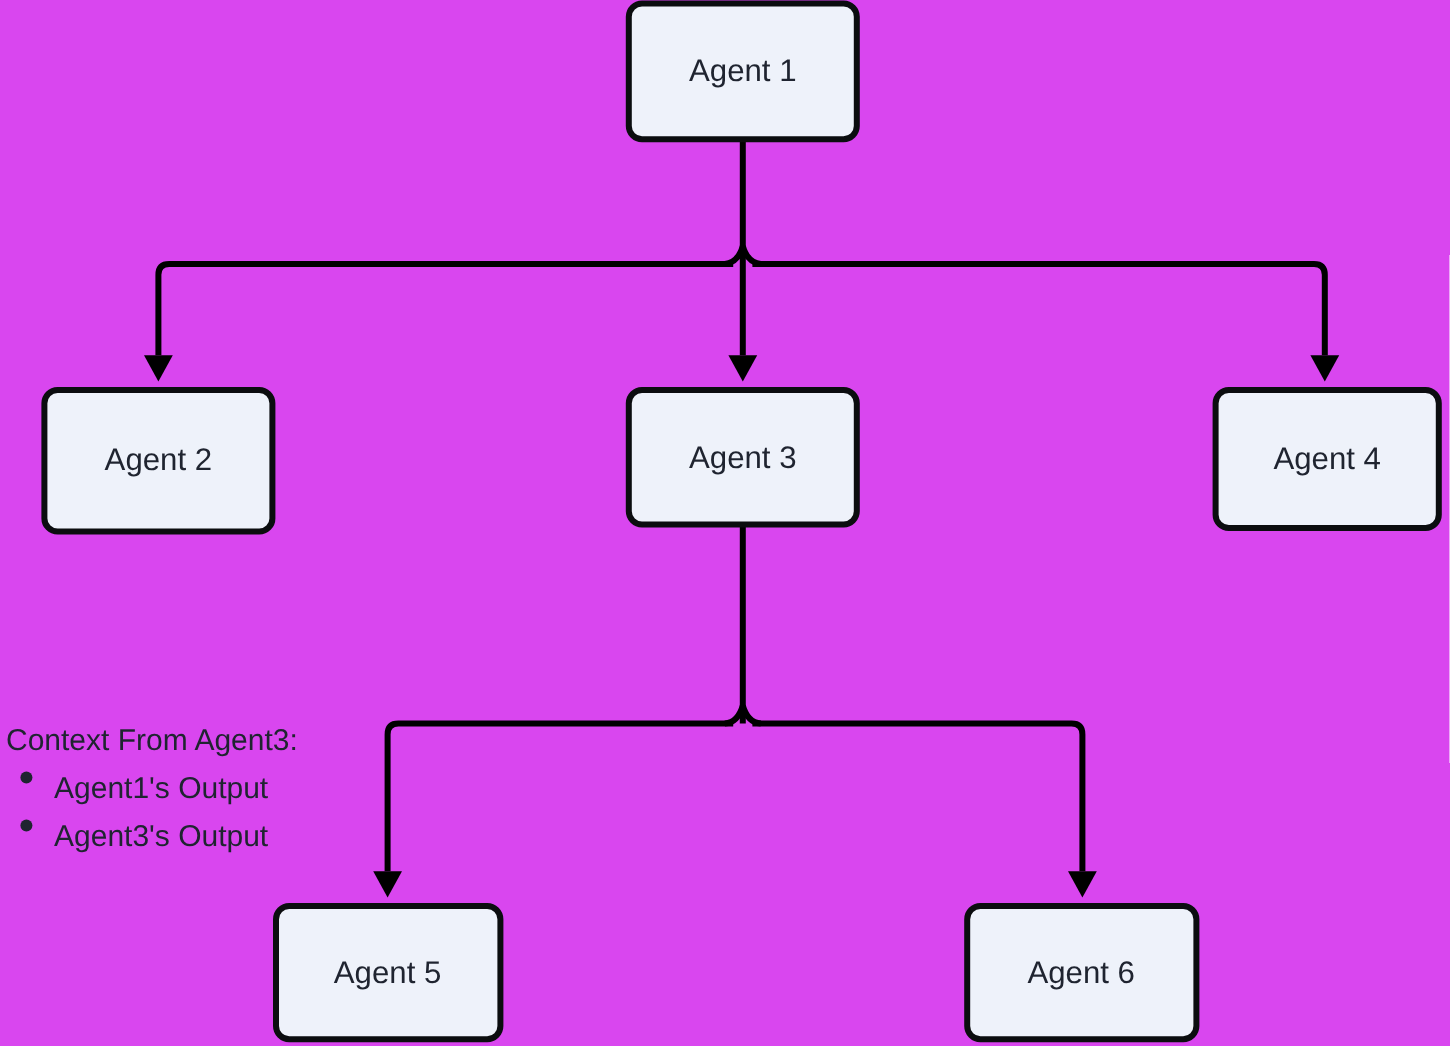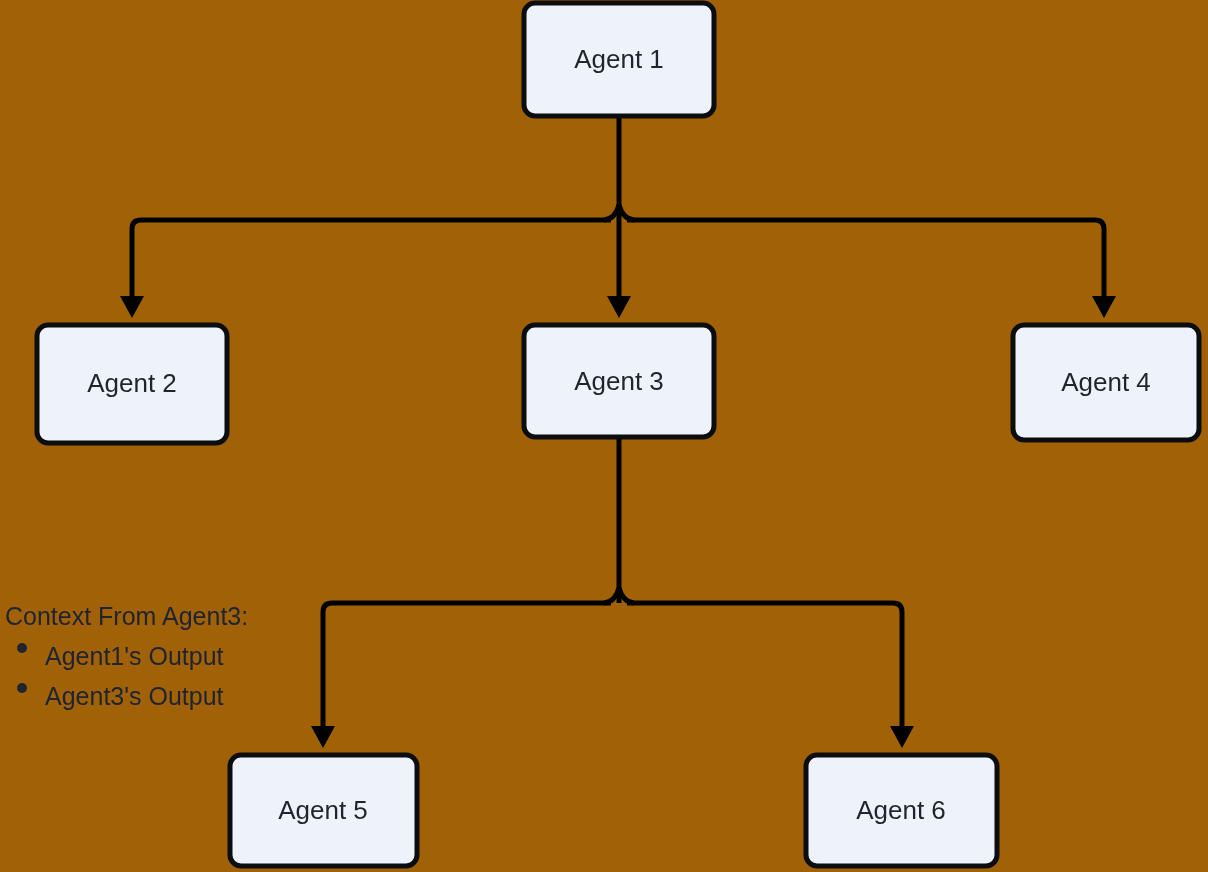--- a/index.html
+++ b/index.html
@@ -10,21 +10,21 @@
   body {
     width: 1208px;
     height: 872px;
     font-family: "Liberation Sans", sans-serif;
     overflow: hidden;
   }
   #diagram-root {
     position: relative;
     width: 1208px;
     height: 872px;
-    background: #a16207;
+    background: #d946ef;
   }
   #diagram-svg {
     position: absolute;
     left: 0;
     top: 0;
     width: 1208px;
     height: 872px;
     display: block;
   }
   .node-box {

